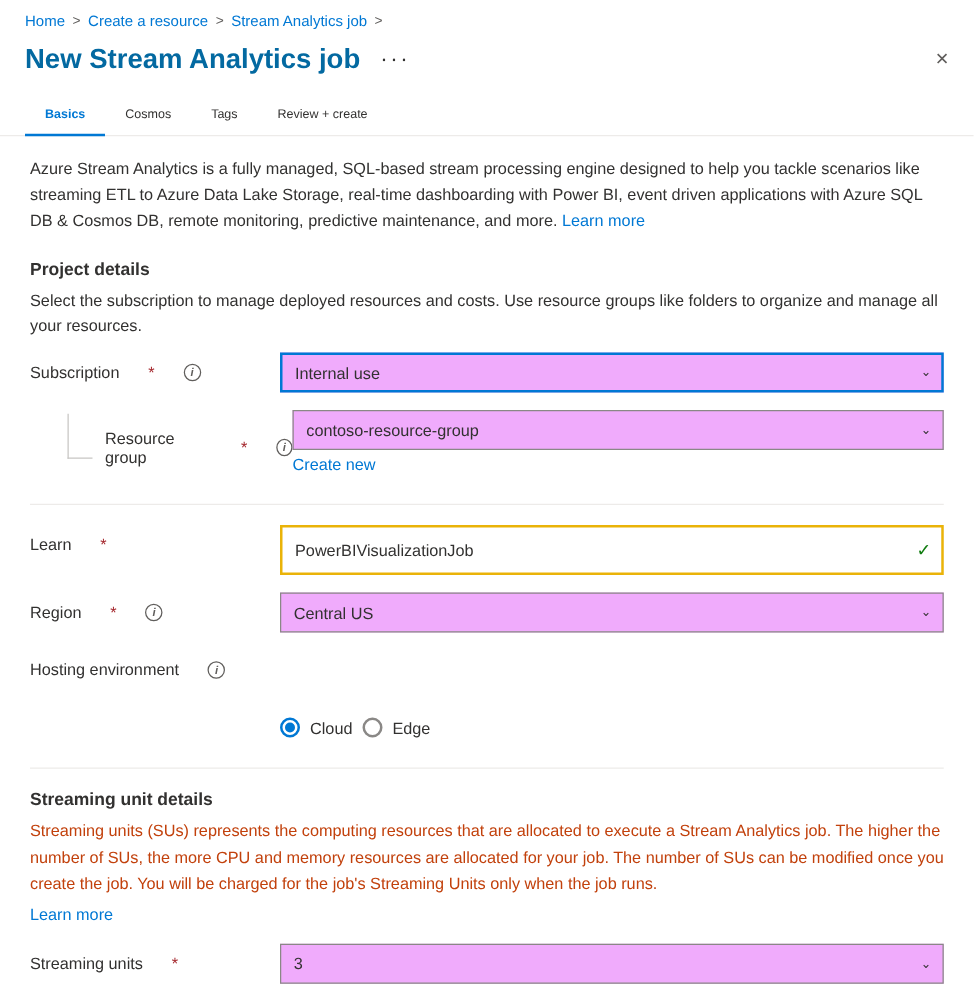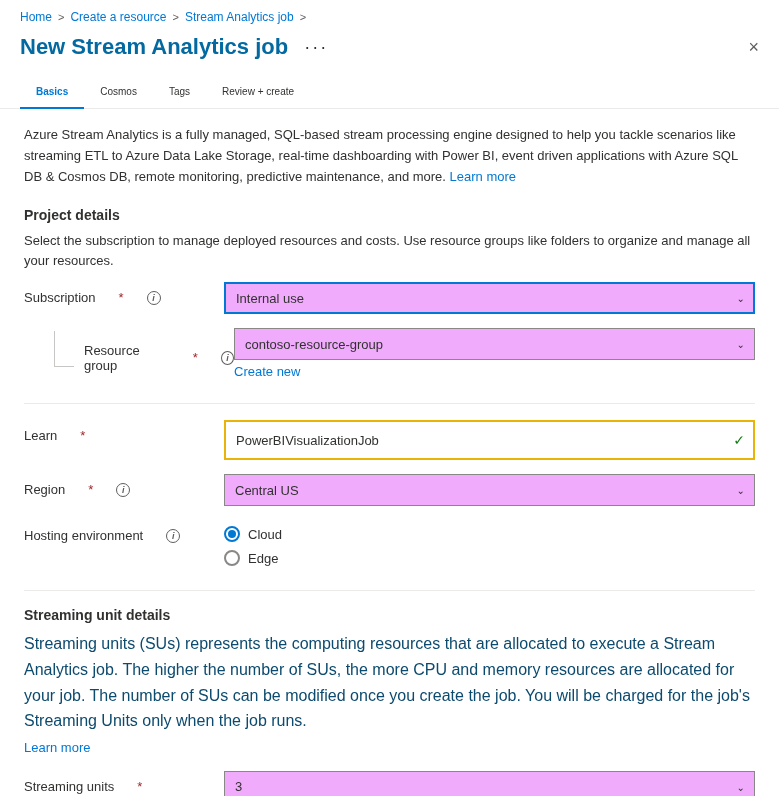--- a/index.html
+++ b/index.html
@@ -204,23 +204,24 @@
     .create-new-link {
       color: #0078d4;
       font-size: 13px;
       cursor: pointer;
       text-decoration: none;
       margin-top: 4px;
       display: inline-block;
     }
     .radio-group {
       display: flex;
-      flex-direction: column;
+      flex-direction: row;
       gap: 8px;
       padding-top: 6px;
+      margin-top: 48px;
     }
     .radio-option {
       display: flex;
       align-items: center;
       gap: 8px;
       cursor: pointer;
     }
     .radio-circle {
       width: 16px;
       height: 16px;
@@ -239,22 +240,22 @@
       background: #0078d4;
     }
     .radio-circle.unchecked {
       border-color: #8a8886;
     }
     .radio-label {
       font-size: 13px;
       color: #323130;
     }
     .streaming-desc {
-      font-size: 16px;
-      color: #0c4a6e;
+      font-size: 13px;
+      color: #c2410c;
       line-height: 1.6;
       margin-bottom: 6px;
     }
     .learn-more-link {
       color: #0078d4;
       font-size: 13px;
       cursor: pointer;
       text-decoration: none;
       display: block;
       margin-bottom: 16px;

